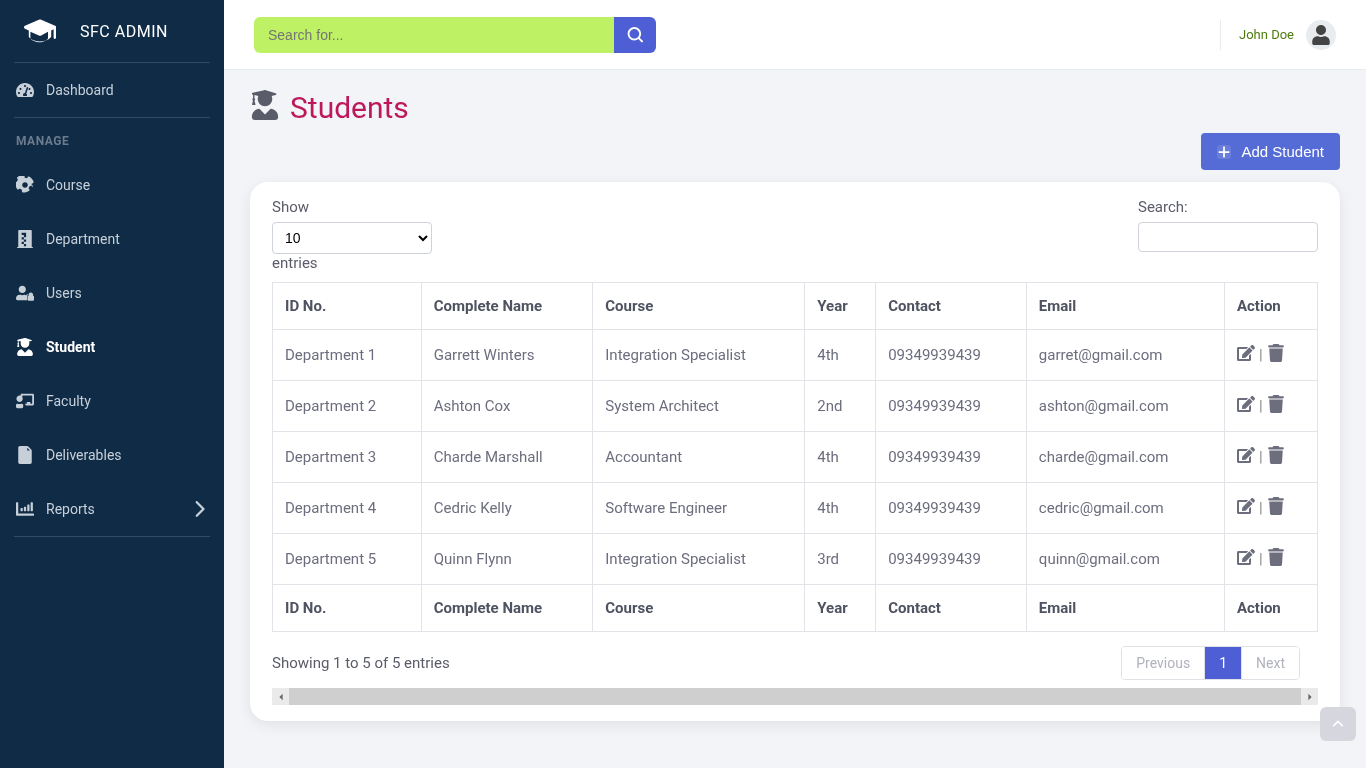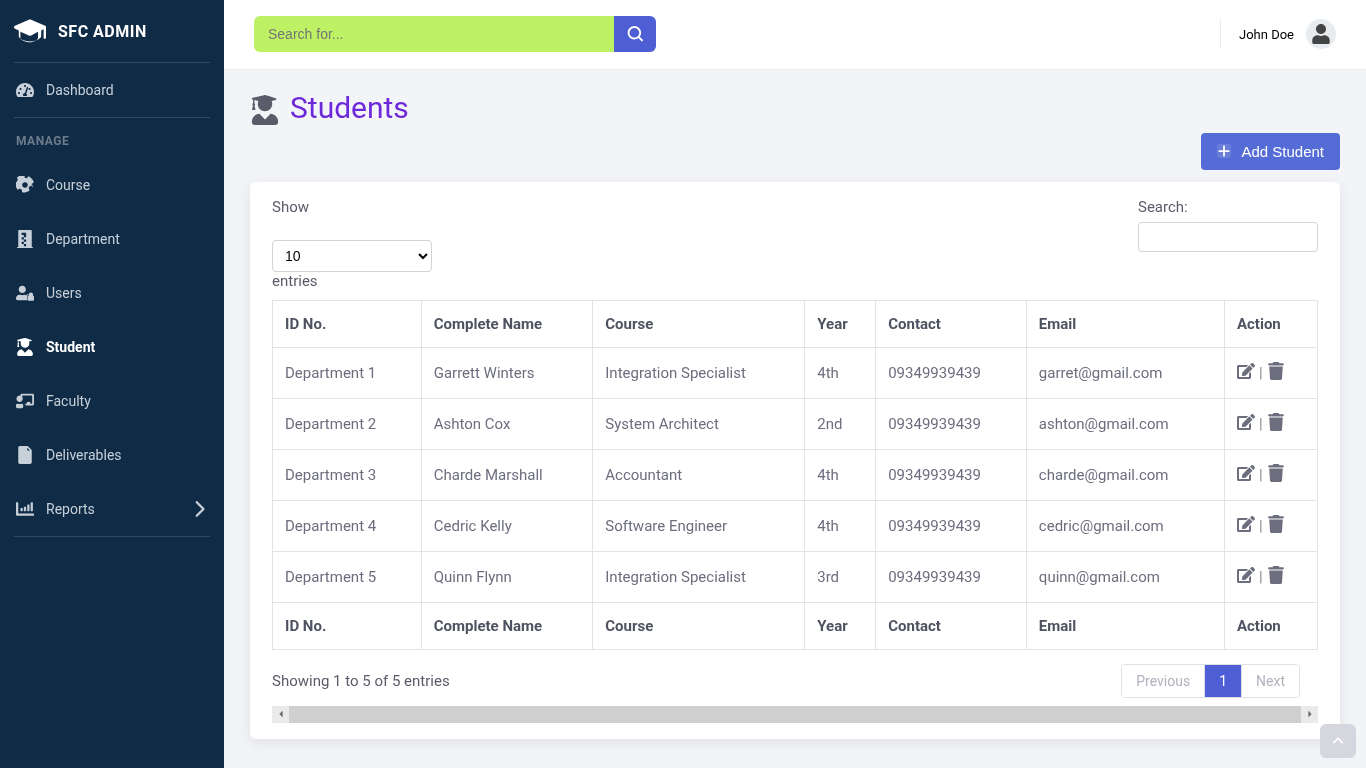--- a/index.html
+++ b/index.html
@@ -16,23 +16,23 @@
   width: 224px;
   background: #0f2b46;
   color: #fff;
   display: flex;
   flex-direction: column;
   padding-top: 0;
 }
 .brand {
   display: flex;
   align-items: center;
-  gap: 12px;
-  padding: 18px 14px;
-  font-weight: 700;
+  gap: 24px;
+  padding: 18px 24px;
+  font-weight: 400;
   letter-spacing: 0.5px;
   font-size: 16px;
 }
 .brand svg { width: 32px; height: 26px; fill: #fff; }
 .side-divider { border-top: 1px solid rgba(255,255,255,0.15); margin: 0 14px; }
 .side-section-title {
   font-size: 12px;
   font-weight: 700;
   color: #6c7c8c;
   padding: 16px 16px 10px;
@@ -76,32 +76,32 @@
   border: none;
   width: 42px;
   border-radius: 0 6px 6px 0;
   display: flex;
   align-items: center;
   justify-content: center;
   cursor: pointer;
 }
 .search-btn svg { width: 16px; height: 16px; fill: #fff; }
 .topbar .user { margin-left: auto; display: flex; align-items: center; gap: 12px; border-left: 1px solid #e9ecef; padding-left: 18px; }
-.user-name { font-size: 13px; color: #000000; text-align: right; }
+.user-name { font-size: 13px; color: #4d7c0f; text-align: right; }
 .avatar {
   width: 30px; height: 30px; border-radius: 50%;
   background: #e9ecef;
   display: flex; align-items: center; justify-content: center;
 }
 .avatar svg { width: 20px; height: 20px; fill: #444; }
 
 .content { padding: 20px 26px 30px; overflow: hidden; position: relative; }
 .page-title {
-  display: flex; align-items: flex-end; gap: 10px;
-  font-size: 30px; color: #6d28d9; font-weight: 400;
+  display: flex; align-items: flex-start; gap: 10px;
+  font-size: 30px; color: #be185d; font-weight: 400;
 }
 .page-title svg { width: 30px; height: 30px; fill: #5a5c69; }
 
 .toolbar-row { display: flex; margin-top: 8px; }
 .add-btn {
   margin-left: auto;
   background: #556cd6;
   color: #fff;
   border: none;
   border-radius: 4px;
@@ -114,28 +114,28 @@
   background: rgba(255,255,255,0.12);
   display: inline-flex; align-items: center; justify-content: center;
   border-radius: 3px;
   padding: 0;
 }
 .add-btn svg { width: 14px; height: 14px; fill: #fff; }
 
 .card {
   background: #fff;
   margin-top: 12px;
-  border-radius: 6px;
+  border-radius: 18px;
   box-shadow: 0 4px 14px rgba(0,0,0,0.08);
   padding: 16px 22px;
 }
 .table-controls { display: flex; justify-content: space-between; font-size: 15px; color: #5a5c69; margin-bottom: 10px; }
 .show-entries select {
   display: block;
-  margin-top: 24px;
+  margin-top: 6px;
   width: 160px;
   padding: 6px 8px;
   border: 1px solid #ced4da;
   border-radius: 4px;
   font-size: 14px;
   background: #fff;
   appearance: auto;
 }
 .show-entries .after { margin-top: 0; }
 .search-entries input {

